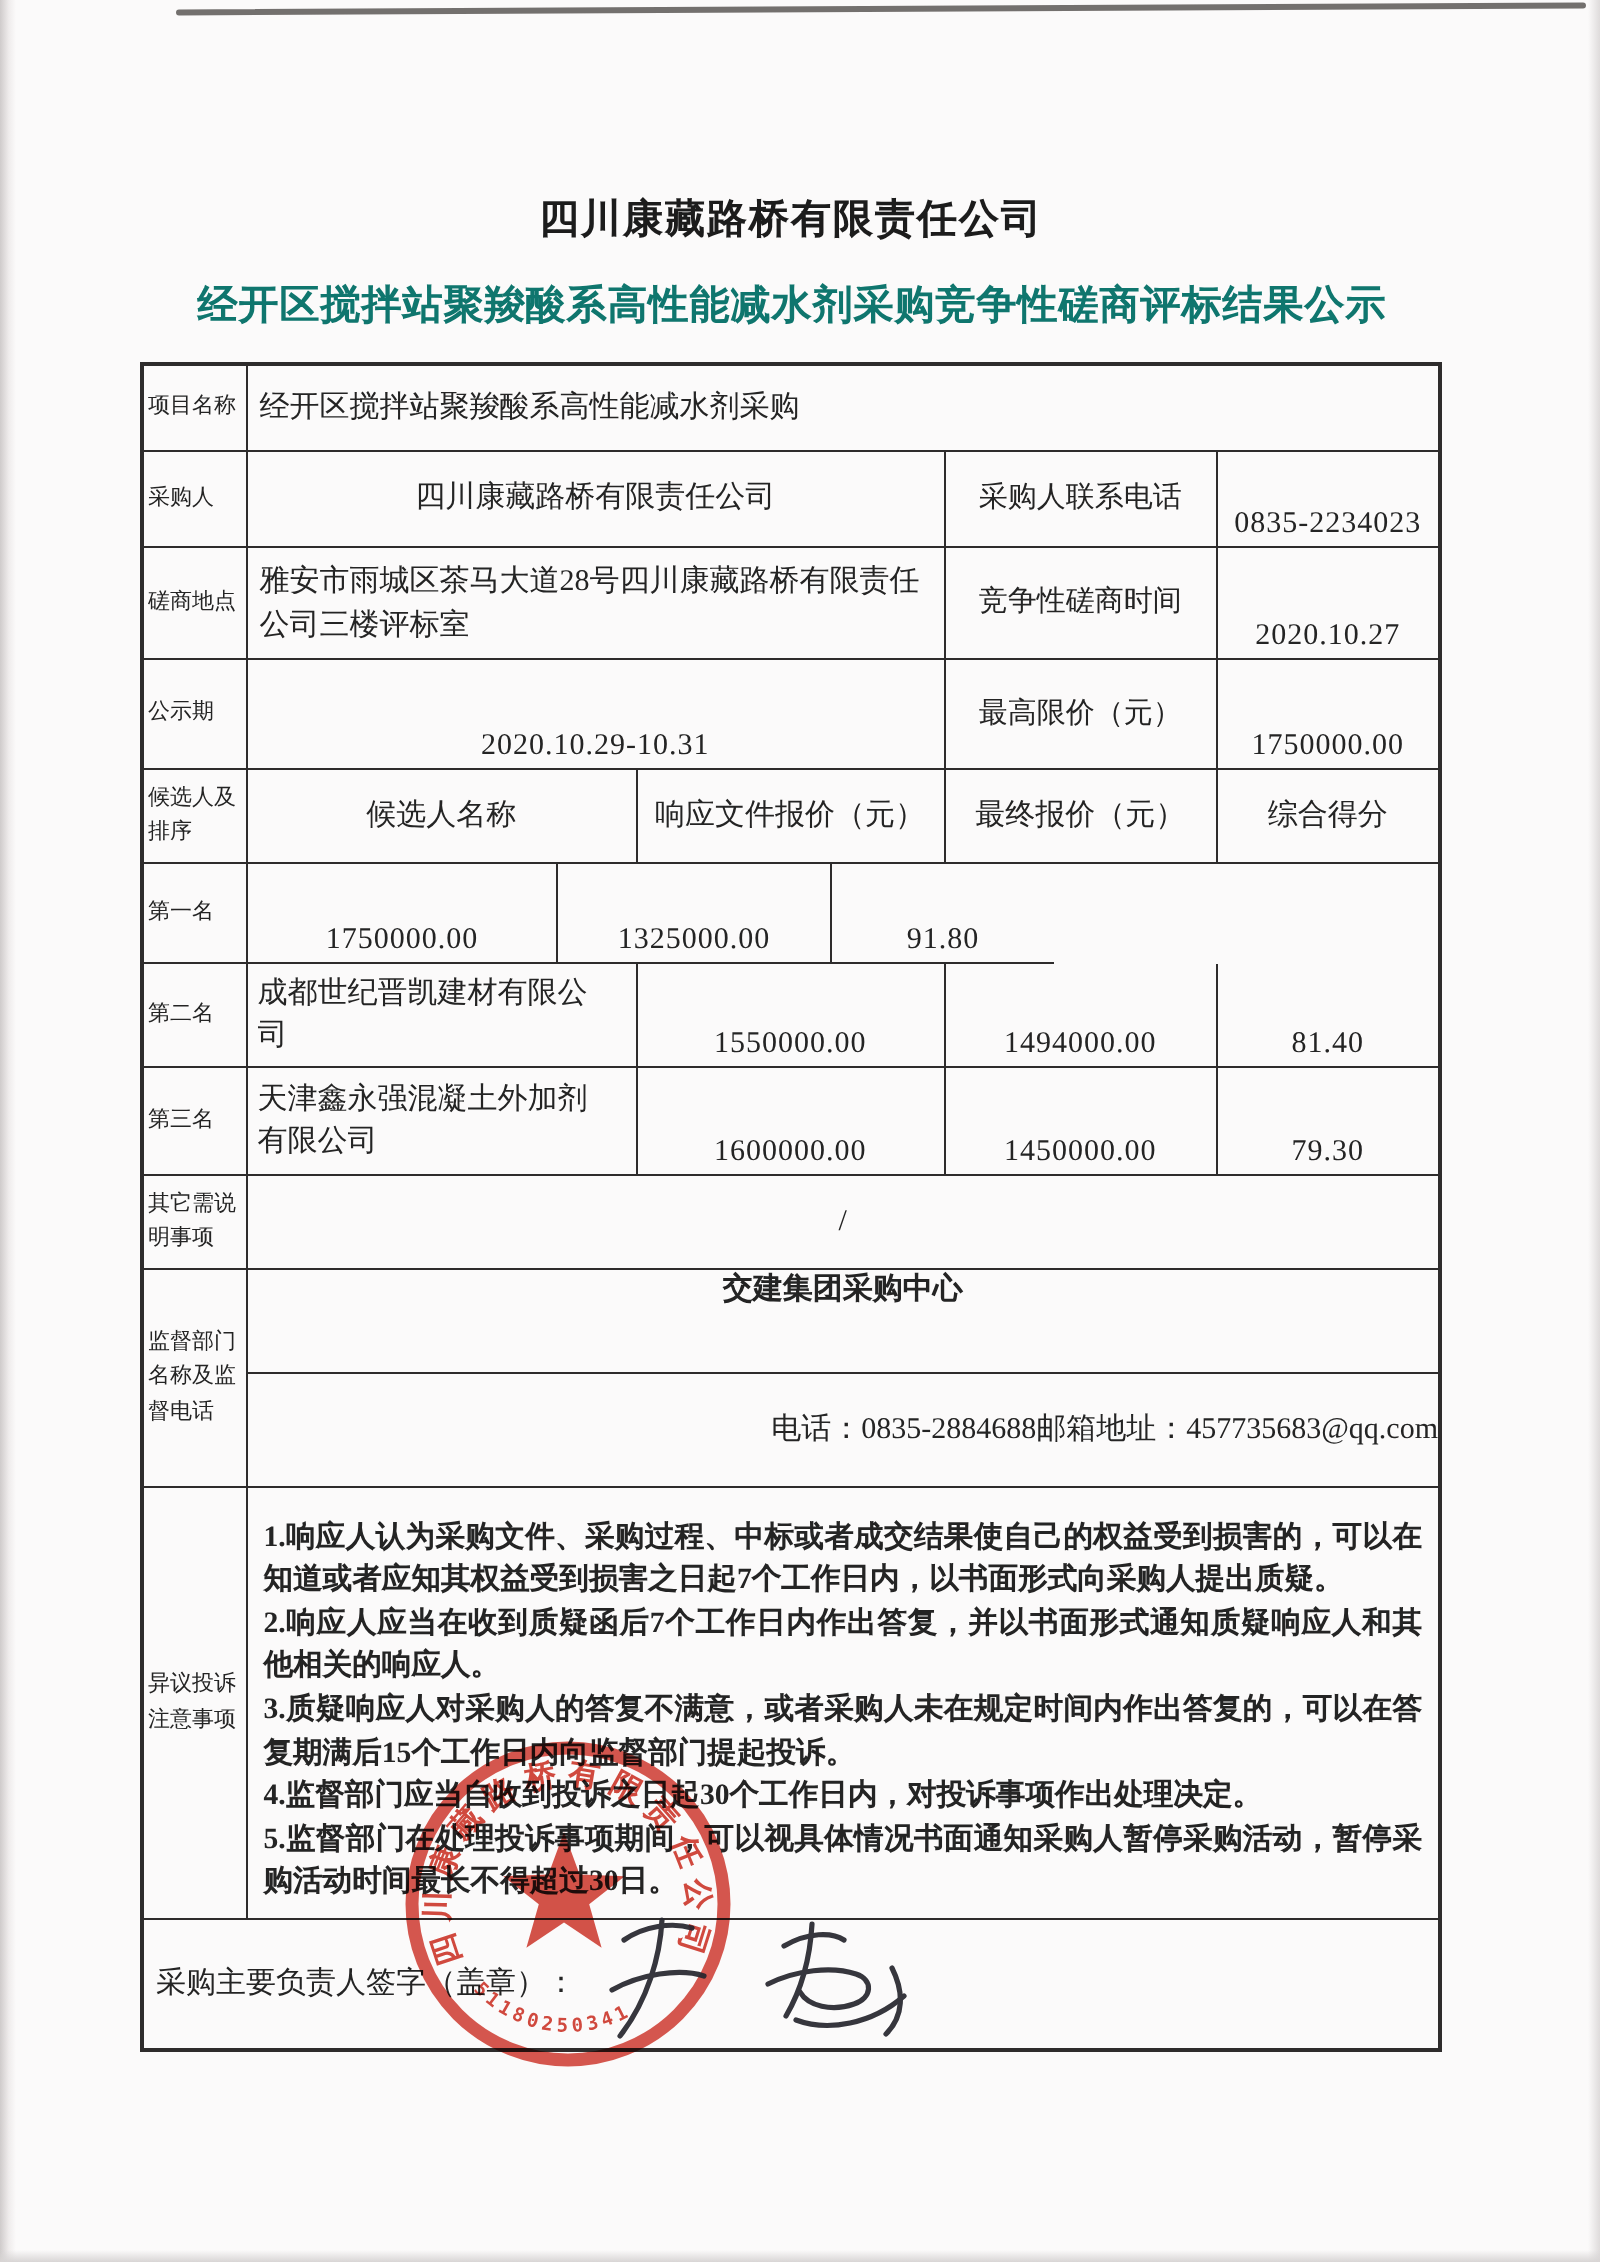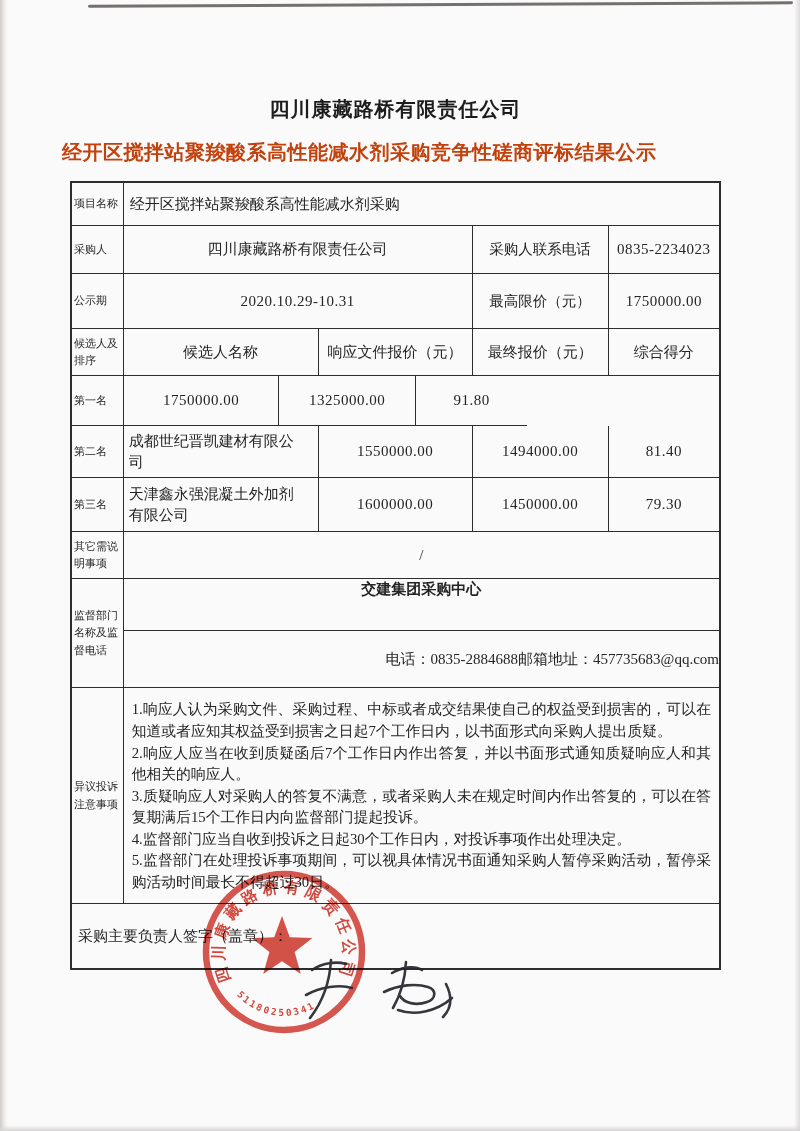--- a/index.html
+++ b/index.html
@@ -14,22 +14,22 @@
     background:#45413f;transform:rotate(-0.28deg);border-radius:2px;opacity:.75;}
   .scan-left-band{position:absolute;left:0;top:0;width:8px;height:1131px;
     background:linear-gradient(to right,#cfcbcb,#efecec 55%,rgba(255,255,255,0));}
   .scan-right-band{position:absolute;right:0;top:0;width:6px;height:1131px;
     background:linear-gradient(to left,#dedbdb,rgba(255,255,255,0));}
   .scan-bottom-band{position:absolute;left:0;bottom:0;width:800px;height:6px;
     background:linear-gradient(to top,#d8d5d5,rgba(255,255,255,0));}
 
   .title1{position:absolute;left:70px;top:96px;width:651px;text-align:center;
     font-size:20px;font-weight:bold;letter-spacing:1px;color:#1c1c1c;}
-  .title2{position:absolute;left:62px;top:139px;width:668px;
-    font-size:20px;font-weight:bold;letter-spacing:.5px;color:#c2410c;}
+  .title2{position:absolute;left:62px;top:139px;width:668px;text-align:center;
+    font-size:20px;font-weight:bold;letter-spacing:.5px;color:#0f766e;}
 
   .tbl{position:absolute;left:70px;top:181px;width:651px;
     border:2px solid #2e2c2c;box-sizing:border-box;background:transparent;}
   .row{display:flex;box-sizing:border-box;}
   .c{box-sizing:border-box;border-right:1.5px solid #2e2c2c;border-bottom:1.5px solid #2e2c2c;
     display:flex;flex-direction:column;justify-content:center;
     font-size:15px;line-height:21px;color:#242424;overflow:hidden;}
   .row .c:last-child{border-right:none;}
   .tbl .row:last-child > .c{border-bottom:none;font-family:Liberation Serif, serif;}
   .lab{width:52px;padding:1px 0 1px 2px;font-size:11px;line-height:17.5px;}
@@ -44,21 +44,21 @@
   .h1{height:43px;} .h2{height:48px;} .h3{height:56px;} .h4{height:55px;}
   .h5{height:47px;} .h6{height:50px;} .h7{height:52px;} .h8{height:54px;}
   .h9{height:47px;} .h10{height:109px;} .h11{height:216px;} .h12{height:64px;}
   .sup-stack{padding:0;}
   .sup-top{height:52px;box-sizing:border-box;border-bottom:1.5px solid #2e2c2c;
     display:flex;align-items:flex-start;justify-content:center;width:100%;font-weight:bold;}
   .sup-bot{height:55.5px;display:flex;align-items:center;justify-content:flex-end;width:100%;}
   .obj{display:block;padding:8px 8px 6px 8px;font-size:14.8px;line-height:21.6px;
     text-align:justify;word-break:break-all;}
   .cand-name{padding-left:5px;padding-right:16px;word-break:break-all;}
-  .num{letter-spacing:.5px;}
+  .num{letter-spacing:.5px;justify-content:flex-end;}
 
   .overlay{position:absolute;left:0;top:0;width:800px;height:1131px;pointer-events:none;}
   .seal-group{mix-blend-mode:multiply;opacity:.9;}
 </style>
 </head>
 <body>
 
 <div class="page">
 
   <div class="scan-top-line"></div>
@@ -88,20 +88,34 @@
         <span>四川康藏路桥有限责任公司</span>
       </div>
       <div class="c w-c3 ctr flab h2">
         <span>采购人联系电话</span>
       </div>
       <div class="c w-c4 ctr num h2">
         <span>0835-2234023</span>
       </div>
     </div>
 
+    <div class="row h3">
+      <div class="c lab h3">
+        <div>磋商地点</div>
+      </div>
+      <div class="c w-mid lft h3" style="line-height:22px;">
+        <span>雅安市雨城区茶马大道28号四川康藏路桥有限责任公司三楼评标室</span>
+      </div>
+      <div class="c w-c3 ctr flab h3">
+        <span>竞争性磋商时间</span>
+      </div>
+      <div class="c w-c4 ctr num h3">
+        <span>2020.10.27</span>
+      </div>
+    </div>
 
     <div class="row h4">
       <div class="c lab h4">
         <div>公示期</div>
       </div>
       <div class="c w-mid ctr num h4">
         <span>2020.10.29-10.31</span>
       </div>
       <div class="c w-c3 ctr flab h4">
         <span>最高限价（元）</span>
@@ -205,21 +219,21 @@
           <span>电话：0835-2884688邮箱地址：457735683@qq.com</span>
         </div>
       </div>
     </div>
 
     <div class="row h11">
       <div class="c lab h11">
         <div>异议投诉</div>
         <div>注意事项</div>
       </div>
-      <div class="c w-wide h11" style="justify-content:center;">
+      <div class="c w-wide h11" style="justify-content:flex-end;font-weight:bold;">
         <div class="obj">
           <div>1.响应人认为采购文件、采购过程、中标或者成交结果使自己的权益受到损害的，可以在知道或者应知其权益受到损害之日起7个工作日内，以书面形式向采购人提出质疑。</div>
           <div>2.响应人应当在收到质疑函后7个工作日内作出答复，并以书面形式通知质疑响应人和其他相关的响应人。</div>
           <div>3.质疑响应人对采购人的答复不满意，或者采购人未在规定时间内作出答复的，可以在答复期满后15个工作日内向监督部门提起投诉。</div>
           <div>4.监督部门应当自收到投诉之日起30个工作日内，对投诉事项作出处理决定。</div>
           <div>5.监督部门在处理投诉事项期间，可以视具体情况书面通知采购人暂停采购活动，暂停采购活动时间最长不得超过30日。</div>
         </div>
       </div>
     </div>
 

